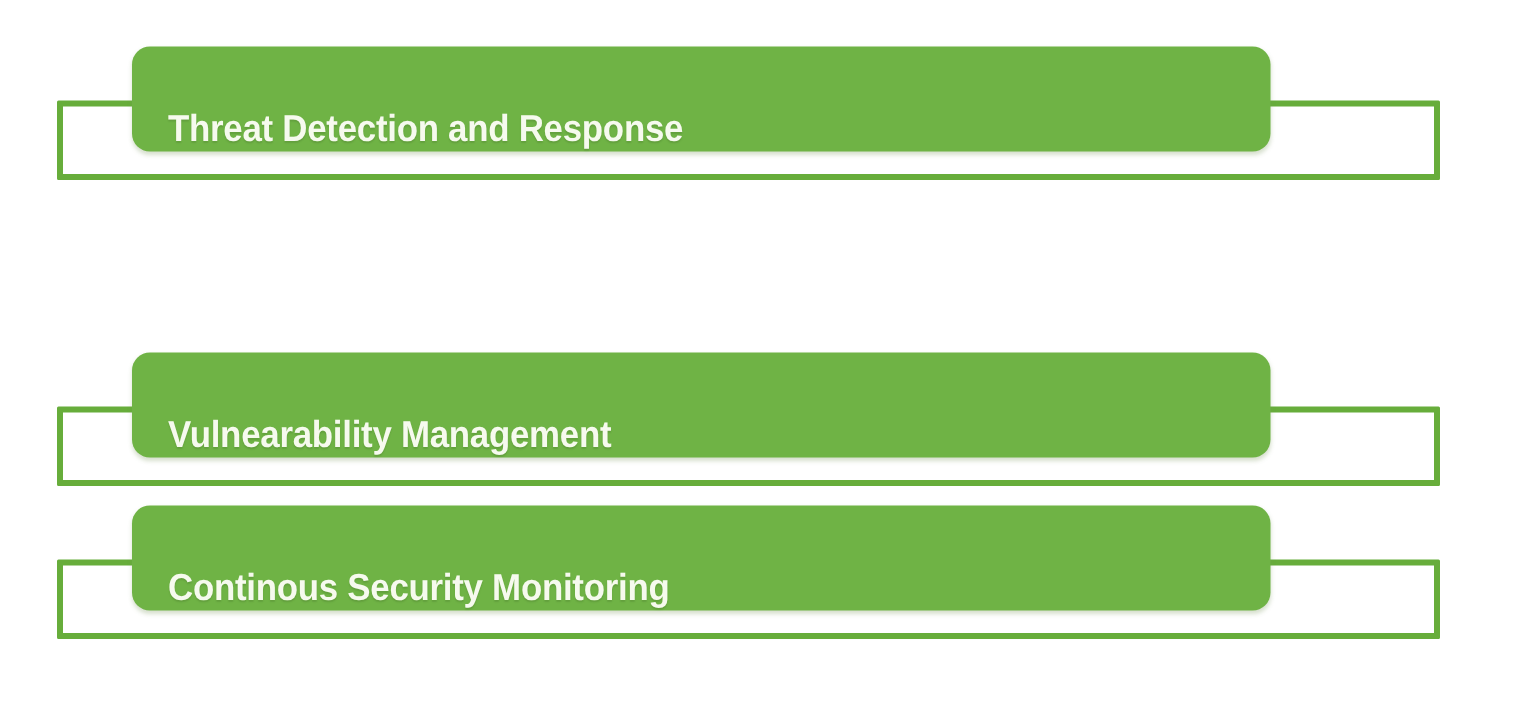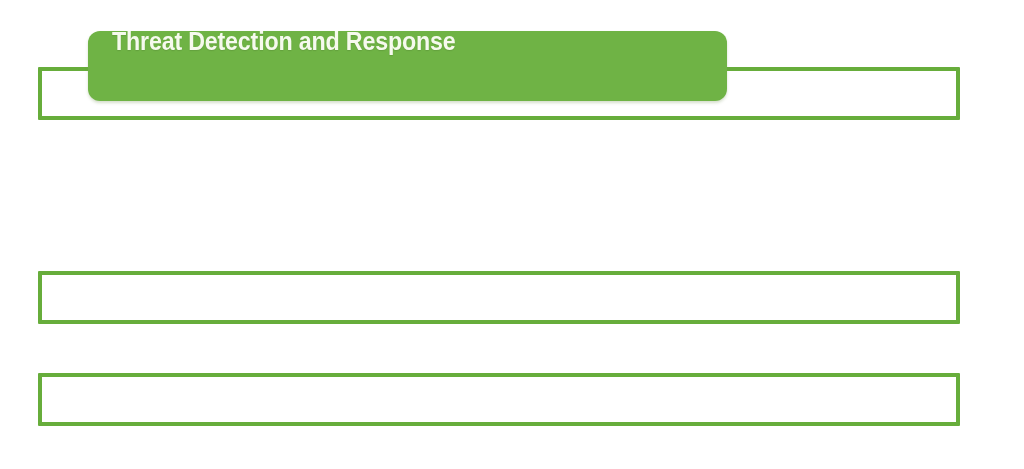--- a/index.html
+++ b/index.html
@@ -41,28 +41,28 @@
     border: 4px solid #67ad3b;
     background: transparent;
     border-radius: 1px;
   }
 
   
   .row-pill {
     position: absolute;
     left: 88px;
     top: 3px;
-    width: 639px;
+    width: 759px;
     height: 70px;
     box-sizing: border-box;
     background: #6fb345;
     border-radius: 12px;
     box-shadow: 0 2px 3px rgba(120,150,90,0.30);
     display: flex;
-    align-items: flex-start;
+    align-items: flex-end;
   }
 
   .row-label {
     display: block;
     margin-left: 24px;
     margin-top: -4px;
     color: #f6faee;
     font-family: "Liberation Sans", sans-serif;
     font-size: 25px;
     font-weight: bold;
@@ -81,19 +81,25 @@
   <div class="row" style="top:28px;">
     <div class="row-outline"></div>
     <div class="row-pill">
       <span class="row-label">Threat Detection and Response</span>
     </div>
   </div>
 
 
   <div class="row" style="top:232px;">
     <div class="row-outline"></div>
+    <div class="row-pill">
+      <span class="row-label">Vulnearability Management</span>
+    </div>
   </div>
 
   <div class="row" style="top:334px;">
     <div class="row-outline"></div>
+    <div class="row-pill">
+      <span class="row-label">Continous Security Monitoring</span>
+    </div>
   </div>
 
 </div>
 
 </body></html>

